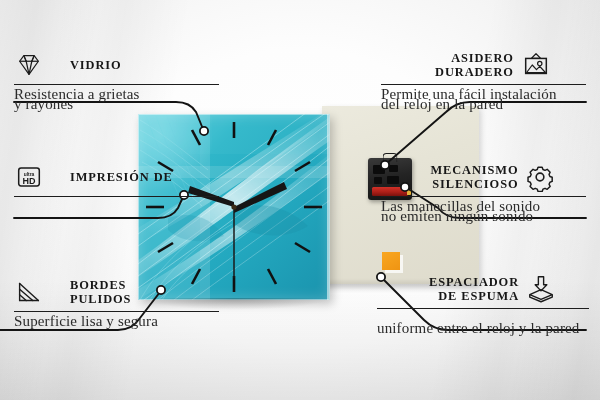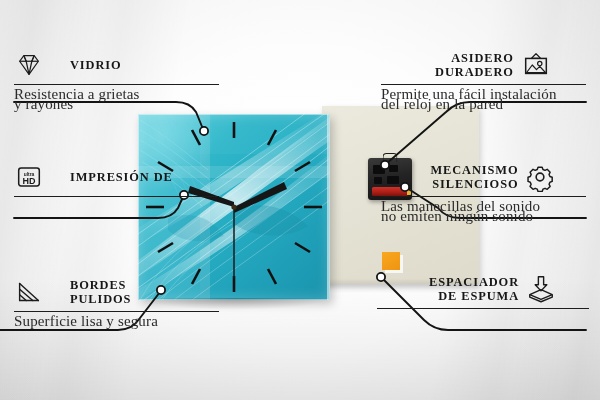--- a/index.html
+++ b/index.html
@@ -403,16 +403,17 @@
             <path d="M13.2,3 h5.6 v8.4 h3.4 L16,18 L9.8,11.4 h3.4 Z"></path>
             <path d="M16,16.6 L28,22 L16,27 L4,22 Z"></path>
             <path d="M4,22 v2.6 L16,29.6 L28,24.6 V22"></path>
           </g>
         </svg>
       </span>
     </div>
     <div class="rule"></div>
     <div class="sub">
       <br>
+      <span>uniforme entre el reloj y la pared</span>
     </div>
   </div>
 
 </div>
 
 </body></html>

